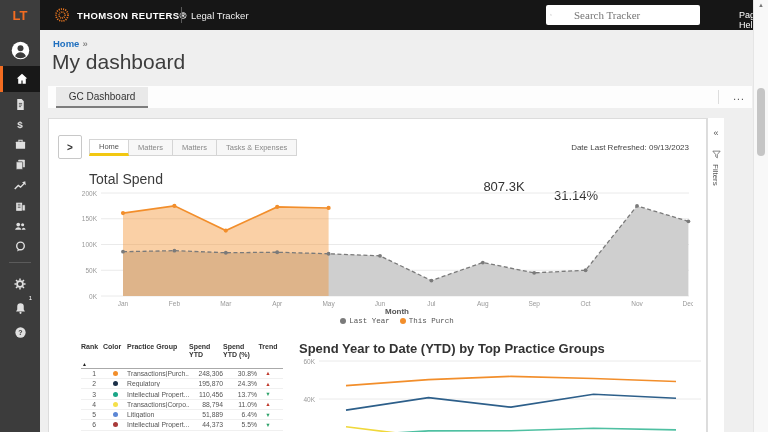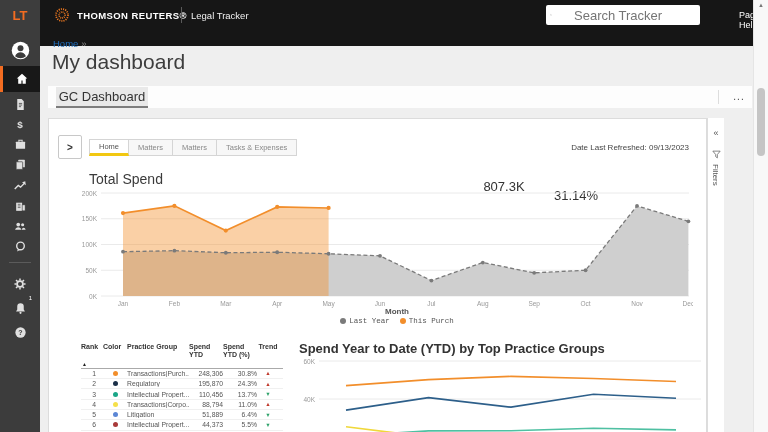--- a/index.html
+++ b/index.html
@@ -1,49 +1,49 @@
 <!DOCTYPE html>
 <html><head>
 <meta charset="utf-8">
 <style>
   html,body{margin:0;padding:0;}
   body{width:768px;height:432px;overflow:hidden;font-family:"Liberation Sans",sans-serif;background:#efefef;}
   #app{position:relative;width:768px;height:432px;}
 
   
-  #topbar{position:absolute;left:0;top:0;width:768px;height:46px;background:#161616;}
+  #topbar{position:absolute;left:0;top:0;width:768px;height:30px;background:#161616;}
   #lt-logo{position:absolute;left:0;top:0;width:40px;height:30px;background:#3d3d3d;color:#f26c21;
            font-size:13px;font-weight:bold;display:flex;align-items:center;justify-content:center;}
   #tr-logo-icon{position:absolute;left:54px;top:7px;}
   #tr-brand{position:absolute;left:77px;top:10px;color:#fff;font-size:9.5px;font-weight:bold;letter-spacing:.4px;}
   #tb-divider{position:absolute;left:181px;top:7px;width:1px;height:16px;background:#5a5a5a;}
   #tb-product{position:absolute;left:191px;top:10px;color:#f0f0f0;font-size:9.5px;}
   #search-box{position:absolute;left:546px;top:5px;width:154px;height:20px;background:#fff;border-radius:2px;
               display:flex;align-items:center;padding:0 4px;box-sizing:border-box;}
-  #search-box input{border:none;outline:none;font-size:13px;width:120px;margin-left:20px;color:#333;
-                    font-family:Liberation Sans, sans-serif;background:transparent;}
+  #search-box input{border:none;outline:none;font-size:11px;width:120px;margin-left:20px;color:#333;
+                    font-family:Liberation Serif, serif;background:transparent;}
   #page-help{position:absolute;left:706px;top:10px;color:#fff;font-size:9px;cursor:pointer;padding-left:33px;}
 
   
   #sidebar{position:absolute;left:0;top:30px;width:40px;height:402px;background:#3c3c3c;}
   .side-item{position:absolute;left:0;width:40px;height:20px;display:flex;align-items:center;justify-content:center;}
   .side-item.active{height:26px;background:#181818;border-left:3px solid #f26c21;box-sizing:border-box;}
   #side-divider{position:absolute;left:9px;width:22px;height:1px;background:#5b5b5b;}
   .bell-badge{position:absolute;top:-3px;right:8px;color:#fff;font-size:6px;}
 
   
-  #breadcrumb{position:absolute;left:53px;top:38px;font-size:9.5px;}
+  #breadcrumb{position:absolute;left:53px;top:38px;font-size:9.5px;font-weight:bold;}
   #breadcrumb .home{color:#1f6fbf;cursor:pointer;}
   #breadcrumb .sep{color:#888;margin-left:3px;}
   #page-title{position:absolute;left:52px;top:50px;font-size:21px;color:#3d3d3d;}
 
   
   #tab-strip{position:absolute;left:48px;top:86px;width:704px;height:22px;background:#fdfdfd;}
   #gc-tab{position:absolute;left:8px;top:1px;width:92px;height:19px;background:#e9e9e9;border-bottom:2px solid #7d7d7d;
-          font-size:13px;color:#333;display:flex;align-items:center;justify-content:center;cursor:pointer;}
+          font-size:10px;color:#333;display:flex;align-items:center;justify-content:center;cursor:pointer;}
   #strip-divider{position:absolute;left:670px;top:4px;width:1px;height:14px;background:#ddd;}
   #more-button{position:absolute;left:678px;top:0;width:26px;height:20px;color:#444;font-size:10px;letter-spacing:1px;
                display:flex;align-items:center;justify-content:center;cursor:pointer;}
 
   
   #card{position:absolute;left:48px;top:118px;width:659px;height:320px;background:#fff;border:1px solid #dcdcdc;box-sizing:border-box;}
   #expand-btn{position:absolute;left:9px;top:16px;width:22px;height:22px;border:1px solid #c8c8c8;border-radius:2px;
               background:#fff;font-size:10px;font-weight:bold;color:#333;display:flex;align-items:center;justify-content:center;cursor:pointer;}
   #panel-tabs{position:absolute;left:40px;top:20px;display:flex;}
   .ptab{height:17px;padding:0 9px;border:1px solid #d5d5d5;border-left-width:0;background:#f7f7f7;color:#888;

